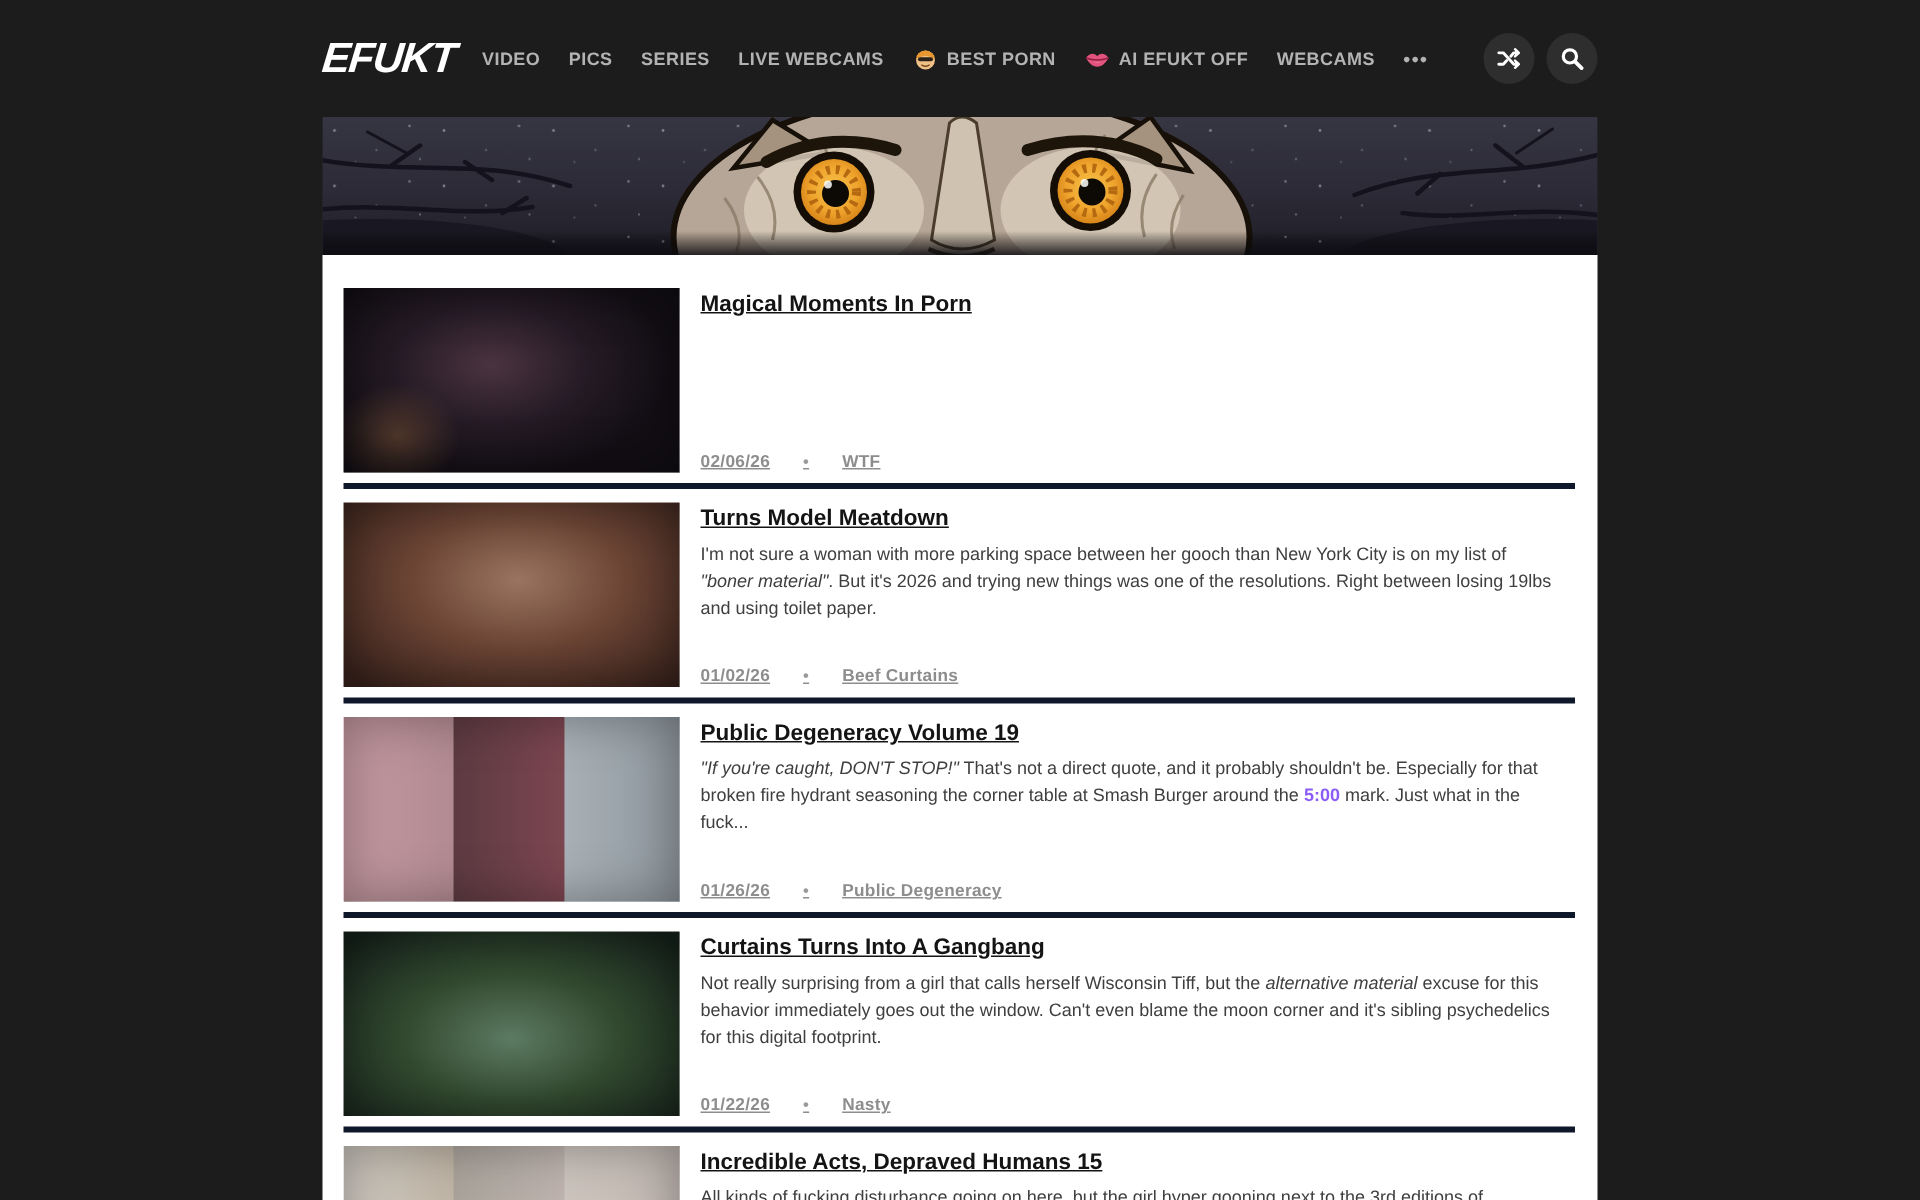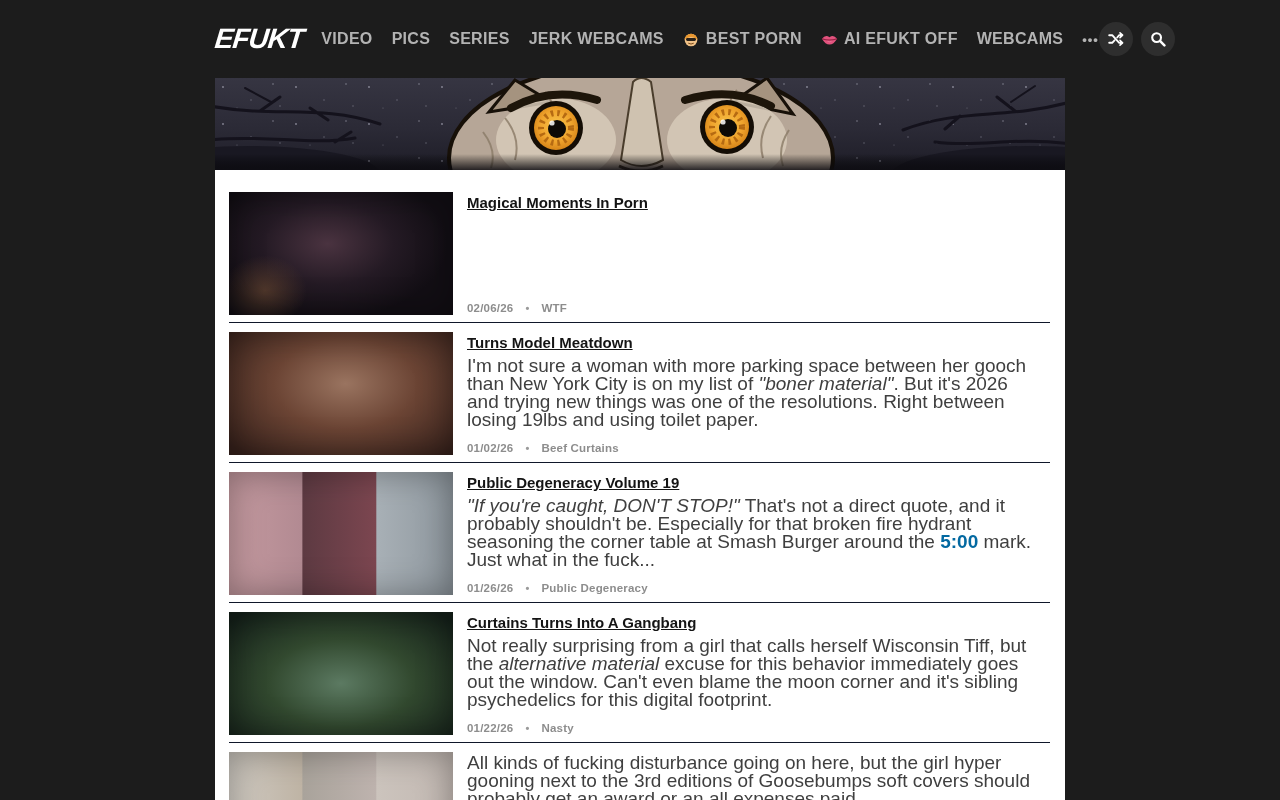--- a/index.html
+++ b/index.html
@@ -18,21 +18,21 @@
   .header {
     height:78px; display:flex; align-items:center; flex-shrink:0;
   }
   .logo {
     color:#ffffff; font-size:28px; font-weight:800; font-style:italic;
     letter-spacing:-1px; transform:skewX(-6deg);
     margin-right:18px; cursor:pointer; user-select:none;
   }
   .nav { display:flex; align-items:center; gap:19px; flex:1; }
   .nav-item {
-    color:#b3b3b3; font-size:16px; font-weight:700; letter-spacing:.3px;
+    color:#b3b3b3; font-size:12px; font-weight:700; letter-spacing:.3px;
     text-decoration:none; display:flex; align-items:center; gap:6px;
     white-space:nowrap; cursor:pointer;
   }
   .nav-item .navicon { display:inline-flex; width:17px; height:17px; align-items:center; justify-content:center; }
   .nav-item.more { font-size:13px; letter-spacing:1px; }
   .header-icons { display:flex; gap:8px; }
   .circle-btn {
     width:34px; height:34px; border-radius:50%; border:none; background:#2e2e2e;
     display:flex; align-items:center; justify-content:center; cursor:pointer;
   }
@@ -44,48 +44,48 @@
     background:#2a2935;
   }
   .banner svg { display:block; width:850px; height:92px; }
 
   
   .content {
     background:#ffffff; flex:1; padding:22px 15px 0 14px; overflow:hidden;
   }
   .post { 
     display:flex; gap:14px;
-    padding-bottom:7px; border-bottom:1px solid #0f172a; margin-bottom:9px;
+    padding-bottom:7px; border-bottom:4px solid #0f172a; margin-bottom:9px;
   }
   .thumb {
     width:224px; height:123px; flex-shrink:0; cursor:pointer;
     box-shadow: inset 0 0 34px rgba(0,0,0,.35);
     background-color:#222;
   }
   .thumb-1 { background:
       radial-gradient(60px 50px at 16% 80%, rgba(122,83,55,.55) 0%, rgba(0,0,0,0) 70%),
       radial-gradient(120px 75px at 44% 42%, #4a3340 0%, #241a24 55%, #120e14 100%); }
   .thumb-2 { background: radial-gradient(150px 95px at 52% 42%, #9a7460 0%, #6b4434 48%, #38221c 100%); }
   .thumb-3 { background: linear-gradient(90deg,#c59aa0 0%,#b28a92 32.5%,#5d3a42 33%,#7c4650 65.5%,#a8b0b6 66%,#8e979e 100%); }
   .thumb-4 { background: radial-gradient(150px 92px at 50% 58%, #5c7a62 0%, #32492f 48%, #15211a 100%); }
   .thumb-5 { background: linear-gradient(90deg,#cfcac2 0%,#bfb4a5 32.5%,#a9a39b 33%,#beb3ae 65.5%,#ccc4bd 66%,#c2b8b2 100%); }
 
   .post-body { flex:1; display:flex; flex-direction:column; padding:2px 10px 0 0; min-height:123px; }
   .post-title {
     display:inline-block; align-self:flex-start;
     color:#141414; font-size:15px; font-weight:700; line-height:17px;
     text-decoration:underline; margin-bottom:6px; cursor:pointer;
   }
-  .post-desc { color:#3f3f3f; font-size:19px; line-height:18px; }
+  .post-desc { color:#3f3f3f; font-size:12px; line-height:18px; }
   .post-desc em { font-style:italic; }
-  .post-desc strong { font-weight:700; color:#0369a1;text-align:center; }
+  .post-desc strong { font-weight:700; color:#8b5cf6;text-align:center; }
   .post-meta {
     margin-top:auto; padding-bottom:1px;
     color:#8d8d8d; font-size:11.5px; font-weight:600; letter-spacing:.2px;
-    display:flex; align-items:center; gap:12px;
+    display:flex; align-items:center; gap:22px;text-decoration:underline;
   }
   .post-meta .cat { color:#8d8d8d; text-decoration:none; cursor:pointer; }
   .dot { color:#9a9a9a; font-size:11px; }
 </style>
 </head>
 <body>
 
 <div class="column">
 
   <header class="header">
@@ -94,21 +94,21 @@
         <a class="nav-item">
           <span>VIDEO</span>
         </a>
         <a class="nav-item">
           <span>PICS</span>
         </a>
         <a class="nav-item">
           <span>SERIES</span>
         </a>
         <a class="nav-item">
-          <span>JERK WEBCAMS</span>
+          <span>LIVE WEBCAMS</span>
         </a>
         <a class="nav-item">
           <span class="navicon">
   <svg width="16" height="16" viewBox="0 0 16 16">
     <circle cx="8" cy="9" r="6.3" fill="#f0c187"></circle>
     <path d="M1.7,9 a6.3,6.3 0 0 1 12.6,0 l-1,-1.2 q-5.3,-3.4 -10.6,0 z" fill="#e8972f"></path>
     <path d="M2,6.2 Q8,1.2 14,6.2 L13.4,7.6 Q8,3.8 2.6,7.6 Z" fill="#e8972f"></path>
     <rect x="3" y="7.1" width="10" height="2.8" rx="1.4" fill="#2a2118"></rect>
     <path d="M5.6,12.4 q2.4,1.5 4.8,0" stroke="#7a4a1c" stroke-width="1" fill="none" stroke-linecap="round"></path>
   </svg>
@@ -277,20 +277,21 @@
         <span class="date">01/22/26</span>
         <span class="dot">•</span>
         <a class="cat">Nasty</a>
       </div>
     </div>
   </article>
 
   <article class="post">
     <div class="thumb thumb-5"></div>
     <div class="post-body">
+      <a class="post-title">Incredible Acts, Depraved Humans 15</a>
       <p class="post-desc"><span>All kinds of fucking disturbance going on here, but the girl hyper gooning next to the 3rd editions of Goosebumps soft covers should probably get an award or an all expenses paid</span></p>
 
     </div>
   </article>
 </div>
   </main>
 
 </div>
 
 </body></html>

